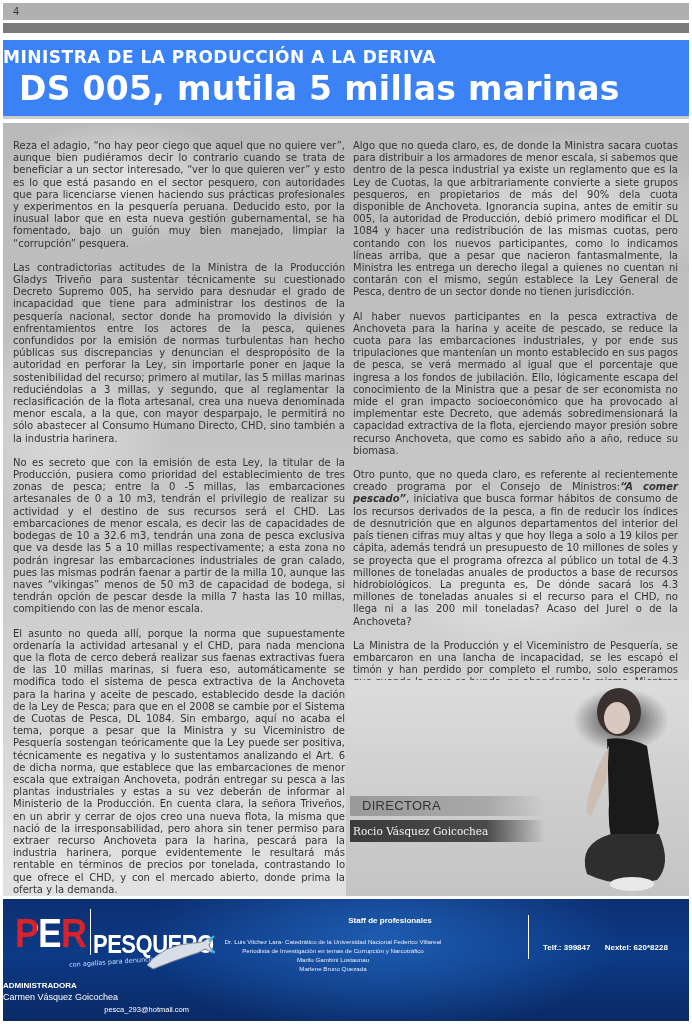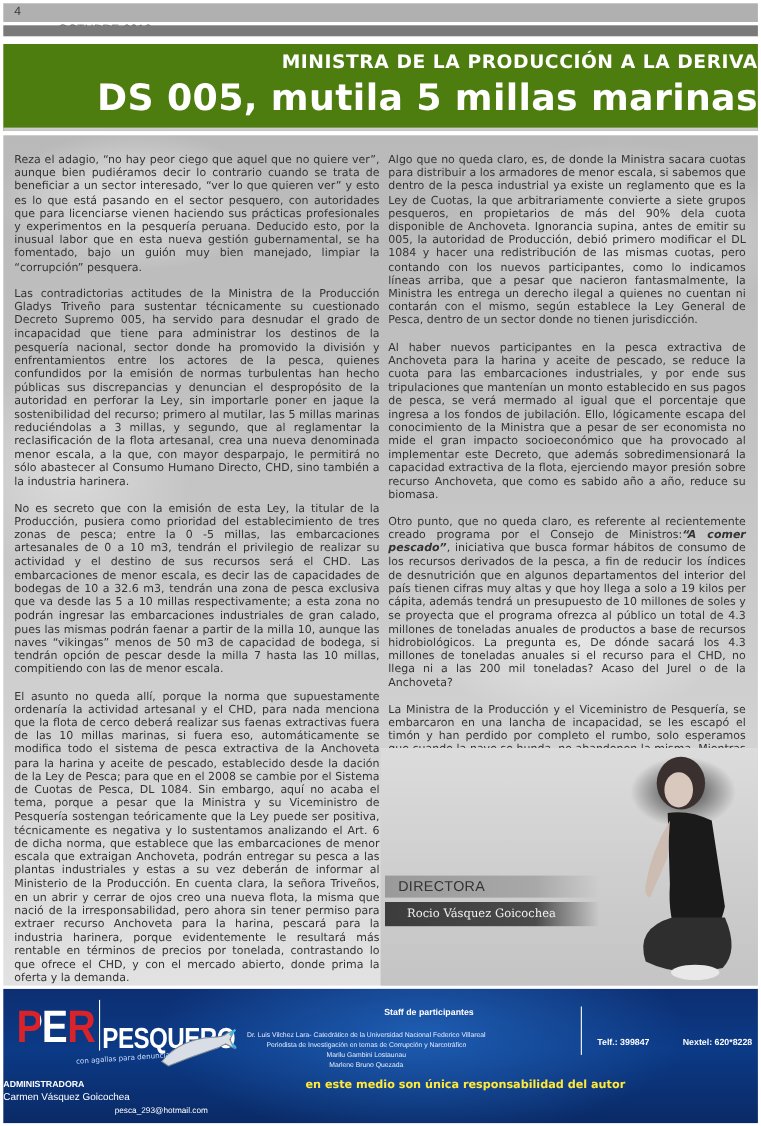--- a/index.html
+++ b/index.html
@@ -14,21 +14,21 @@
     font-family: "Liberation Sans", sans-serif; font-size: 11px; line-height: 17px;
   }
   .topbar .pg { position: absolute; left: 10px; }
   .topbar .date { position: absolute; left: 50px; letter-spacing: 0.3px; margin-top: 16px; }
   .greybar {
     position: absolute; left: 3px; top: 23px; width: 686px; height: 10px;
     background: #7a7a7a;
   }
   .headline {
     position: absolute; left: 3px; top: 40px; width: 686px; height: 76px;
-    background: #4d7c0f; color: #ffffff; text-align: right;
+    background: #3b82f6; color: #ffffff; text-align: left;
     border-bottom: 3px solid #cccccc;
   }
   .headline .kicker {
     position: absolute; left: 0; right: 0; top: 7px;
     font-family: "DejaVu Sans", sans-serif; font-weight: bold;
     font-size: 17px; letter-spacing: 0.5px;
   }
   .headline .title {
     position: absolute; left: 16px; right: 0; top: 29px;
     font-family: "DejaVu Sans", sans-serif; font-weight: bold;
@@ -59,21 +59,21 @@
       linear-gradient(180deg, #dcdcdc 0%, #cfcfcf 50%, #c4c4c4 100%);
     overflow: hidden;
   }
   .person {
     position: absolute; right: 12px; top: 4px; width: 130px; height: 210px;
   }
   .caption-name {
     position: absolute; left: 350px; top: 820px; width: 195px; height: 22px;
     background: linear-gradient(90deg, #3c3c3c 0%, #4a4a4a 70%, rgba(74,74,74,0) 100%);
     color: #f2f2f2; font-family: "DejaVu Serif", serif; font-size: 10.5px;
-    line-height: 22px; padding-left: 20px; box-sizing: border-box;
+    line-height: 22px; padding-left: 3px; box-sizing: border-box;
   }
   .caption-role {
     position: absolute; left: 350px; top: 796px; width: 195px; height: 20px;
     background: linear-gradient(90deg, #9a9a9a 0%, #a8a8a8 70%, rgba(168,168,168,0) 100%);
     color: #333333; font-family: "Liberation Sans", sans-serif; font-size: 13px;
     line-height: 20px; padding-left: 12px; box-sizing: border-box; letter-spacing: 0.3px;
   }
   .footer {
     position: absolute; left: 3px; top: 899px; width: 686px; height: 122px;
     background:
@@ -120,21 +120,21 @@
     position: absolute; left: 180px; width: 300px; top: 38px; text-align: center;
     font-family: "Liberation Sans", sans-serif; font-size: 6.2px; line-height: 9px;
     color: #e6eeff;
   }
   .staff-list div { white-space: nowrap; }
   .vdivider { position: absolute; left: 525px; top: 16px; width: 1px; height: 44px; background: #ffffff; }
   .contact {
     position: absolute; left: 540px; top: 44px; font-family: "Liberation Sans", sans-serif;
     font-weight: bold; font-size: 8px; white-space: nowrap;
   }
-  .contact span + span { margin-left: 28px; }
+  .contact span + span { margin-left: 12px; }
   .disclaimer {
     position: absolute; left: 230px; width: 380px; top: 81px; text-align: center;
     font-family: "DejaVu Sans", sans-serif; font-weight: bold; font-size: 10.2px;
     line-height: 14px; color: #ffe93b;
   }
 </style>
 </head>
 <body>
 
 <div class="topbar">
@@ -184,30 +184,29 @@
   <svg class="fish" viewBox="0 0 72 36">
     <path d="M4 30 Q20 10 50 8 Q60 8 64 4 L70 2 L66 10 L70 18 L62 14 Q56 18 48 20 Q30 26 10 34 Z" fill="#d8dde6" stroke="#7c8796" stroke-width="1"></path>
     <path d="M66 6 L71 1 M68 14 L72 18" stroke="#38b6e8" stroke-width="2"></path>
   </svg>
   <div class="logo-tagline">con agallas para denunciar</div>
 
   <div class="admin-label">ADMINISTRADORA</div>
   <div class="admin-name">Carmen Vásquez Goicochea</div>
   <div class="admin-email">pesca_293@hotmail.com</div>
 
-  <div class="staff-title">Staff de participantes</div>
+  <div class="staff-title">Staff de profesionales</div>
   <div class="staff-list">
     <div>Dr. Luis Vilchez Lara- Catedrático de la Universidad Nacional Federico Villareal</div>
     <div>Periodista de Investigación en temas de Corrupción y Narcotráfico</div>
     <div>Marilu Gambini Lostaunau</div>
     <div>Marlene Bruno Quezada</div>
   </div>
 
   <div class="vdivider"></div>
   <div class="contact">
     <span>Telf.: 399847</span>
     <span>Nextel: 620*8228</span>
   </div>
 
   <div class="disclaimer">
-    <div>en este medio son única responsabilidad del autor</div>
   </div>
 </div>
 
 </body></html>

